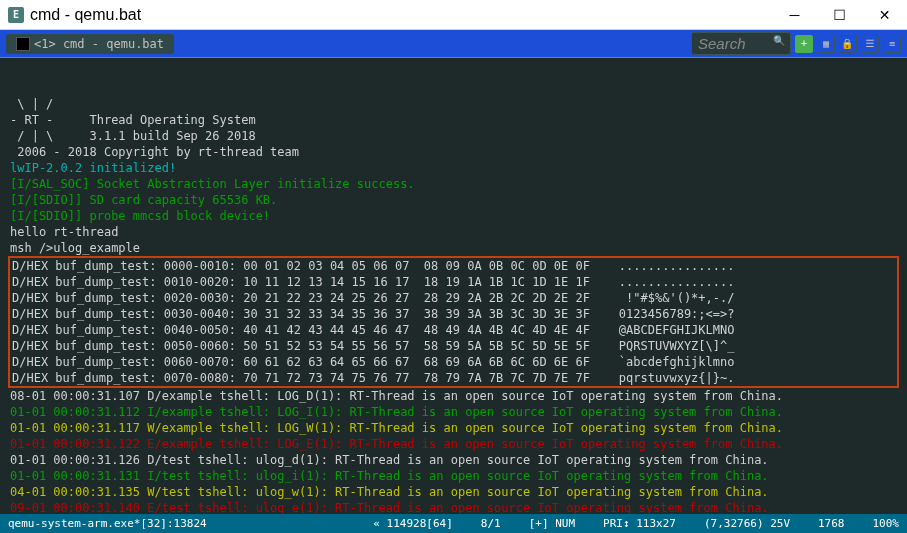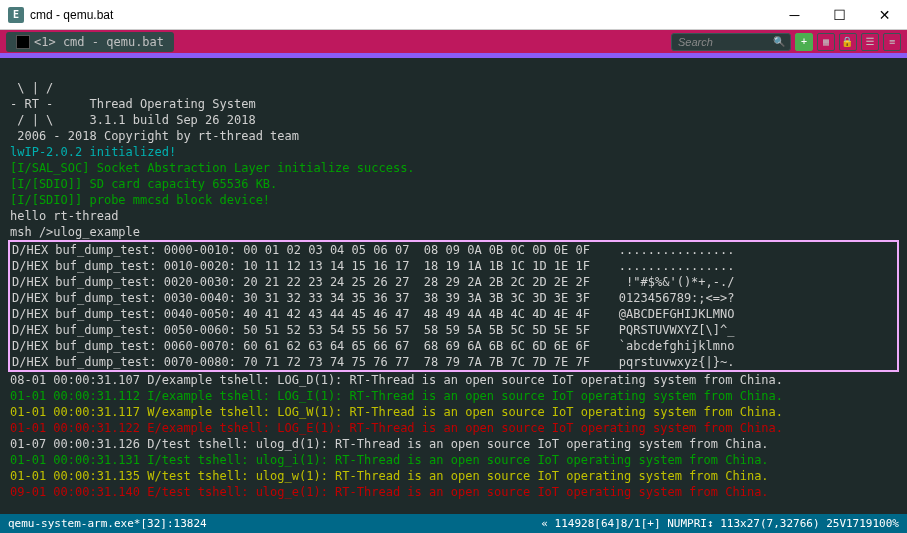--- a/index.html
+++ b/index.html
@@ -1,36 +1,36 @@
 <!DOCTYPE html>
 <html><head>
 <meta charset="utf-8">
 <style>
 * { margin: 0; padding: 0; box-sizing: border-box; }
 body { font-family: Consolas, monospace; font-size: 12px; background: #1e2a2a; color: #c0c0c0; width: 907px; height: 533px; overflow: hidden; }
 .titlebar { background: #fff; height: 30px; display: flex; align-items: center; padding: 0 0 0 8px; border-bottom: 1px solid #ccc; color: #000; }
 .titlebar .icon { width: 16px; height: 16px; background: #4a7a7a; display: inline-flex; align-items: center; justify-content: center; color: #fff; font-size: 10px; font-weight: bold; border-radius: 2px; margin-right: 6px; }
-.titlebar .title { flex: 1; font-family: "Segoe UI", sans-serif; font-size: 12px; }
+.titlebar .title { flex: 1; font-family: "Segoe UI", sans-serif; font-size: 16px; }
 .titlebar .winbtn { width: 45px; height: 30px; display: flex; align-items: center; justify-content: center; font-family: "Segoe UI", sans-serif; font-size: 14px; }
-.toolbar { background: #be185d; height: 28px; display: flex; align-items: center; padding: 0 6px; border-bottom: 5px solid #8b5cf6; }
+.toolbar { background: #1d4ed8; height: 28px; display: flex; align-items: center; padding: 0 6px; border-bottom: 1px solid #8b5cf6; }
 .tab { background: #314848; padding: 3px 10px; border-radius: 3px; display: flex; align-items: center; gap: 4px; color: #c0c0c0; }
 .tab .ticon { width: 14px; height: 14px; background: #000; display: inline-block; border: 1px solid #555; }
 .toolbar .spacer { flex: 1; }
-.search { background: #2a3a3a; border: 1px solid #3a5555; border-radius: 3px; padding: 2px 20px 2px 6px; width: 120px; color: #888; font-style: italic; position: relative; font-family: "Segoe UI", sans-serif; font-size: 11px; }
+.search { background: #2a3a3a; border: 1px solid #3a5555; border-radius: 3px; padding: 2px 20px 2px 6px; width: 100px; color: #888; font-style: italic; position: relative; font-family: "Segoe UI", sans-serif; font-size: 15px; }
 .search::after { content: "🔍"; position: absolute; right: 4px; top: 2px; font-style: normal; font-size: 10px; }
 .tbtn { width: 18px; height: 18px; margin-left: 4px; display: inline-flex; align-items: center; justify-content: center; border: 1px solid #3a5555; border-radius: 2px; font-size: 10px; cursor: pointer; }
 .tbtn.green { background: #4CAF50; color: #fff; border-color: #4CAF50; }
-.terminal { padding: 6px 10px; line-height: 16px; white-space: pre; font-size: 12px; background: #1e2a2a; height: 456px; overflow: hidden; }
+.terminal { padding: 22px 10px; line-height: 16px; white-space: pre; font-size: 12px; background: #1e2a2a; height: 456px; overflow: hidden; }
 .white { color: #d0d0d0; }
 .cyan { color: #00b0b0; }
 .green { color: #00a000; }
 .yellow { color: #c0c000; }
 .red { color: #c00000; }
-.redbox { border: 2px solid #f0abfc; padding: 0 2px; margin: 0 -2px; display: block; }
-.statusbar { background: #006888; height: 19px; display: flex; align-items: center; padding: 0 8px; color: #fff; font-size: 11px; gap: 0; }
+.redbox { border: 2px solid #c2410c; padding: 0 2px; margin: 0 -2px; display: block; }
+.statusbar { background: #006888; height: 19px; display: flex; align-items: center; padding: 0 8px; color: #fff; font-size: 11px; gap: 28px; }
 .statusbar .left { flex: 1; }
 .statusbar span { white-space: nowrap; }
 </style>
 </head>
 <body>
 
 <div class="titlebar">
   <span class="icon">E</span>
   <span class="title">cmd - qemu.bat</span>
   <div class="winbtn">─</div>
@@ -67,28 +67,28 @@
 <span class="white">D/HEX buf_dump_test: 0010-0020: 10 11 12 13 14 15 16 17  18 19 1A 1B 1C 1D 1E 1F    ................</span>
 <span class="white">D/HEX buf_dump_test: 0020-0030: 20 21 22 23 24 25 26 27  28 29 2A 2B 2C 2D 2E 2F     !"#$%&amp;'()*+,-./</span>
 <span class="white">D/HEX buf_dump_test: 0030-0040: 30 31 32 33 34 35 36 37  38 39 3A 3B 3C 3D 3E 3F    0123456789:;&lt;=&gt;?</span>
 <span class="white">D/HEX buf_dump_test: 0040-0050: 40 41 42 43 44 45 46 47  48 49 4A 4B 4C 4D 4E 4F    @ABCDEFGHIJKLMNO</span>
 <span class="white">D/HEX buf_dump_test: 0050-0060: 50 51 52 53 54 55 56 57  58 59 5A 5B 5C 5D 5E 5F    PQRSTUVWXYZ[\]^_</span>
 <span class="white">D/HEX buf_dump_test: 0060-0070: 60 61 62 63 64 65 66 67  68 69 6A 6B 6C 6D 6E 6F    `abcdefghijklmno</span>
 <span class="white">D/HEX buf_dump_test: 0070-0080: 70 71 72 73 74 75 76 77  78 79 7A 7B 7C 7D 7E 7F    pqrstuvwxyz{|}~.</span></span><span class="white">08-01 00:00:31.107 D/example tshell: LOG_D(1): RT-Thread is an open source IoT operating system from China.</span>
 <span class="green">01-01 00:00:31.112 I/example tshell: LOG_I(1): RT-Thread is an open source IoT operating system from China.</span>
 <span class="yellow">01-01 00:00:31.117 W/example tshell: LOG_W(1): RT-Thread is an open source IoT operating system from China.</span>
 <span class="red">01-01 00:00:31.122 E/example tshell: LOG_E(1): RT-Thread is an open source IoT operating system from China.</span>
-<span class="white">01-07 00:00:31.126 D/test tshell: ulog_d(1): RT-Thread is an open source IoT operating system from China.</span>
+<span class="white">01-01 00:00:31.126 D/test tshell: ulog_d(1): RT-Thread is an open source IoT operating system from China.</span>
 <span class="green">01-01 00:00:31.131 I/test tshell: ulog_i(1): RT-Thread is an open source IoT operating system from China.</span>
-<span class="yellow">01-01 00:00:31.135 W/test tshell: ulog_w(1): RT-Thread is an open source IoT operating system from China.</span>
+<span class="yellow">04-01 00:00:31.135 W/test tshell: ulog_w(1): RT-Thread is an open source IoT operating system from China.</span>
 <span class="red">09-01 00:00:31.140 E/test tshell: ulog_e(1): RT-Thread is an open source IoT operating system from China.</span>
 </div>
 
 <div class="statusbar">
   <span class="left">qemu-system-arm.exe*[32]:13824</span>
   <span>« 114928[64]</span>
   <span>8/1</span>
   <span>[+] NUM</span>
   <span>PRI↕ 113x27</span>
   <span>(7,32766) 25V</span>
-  <span>1719</span>
+  <span>1768</span>
   <span>100%</span>
 </div>
 
 </body></html>

